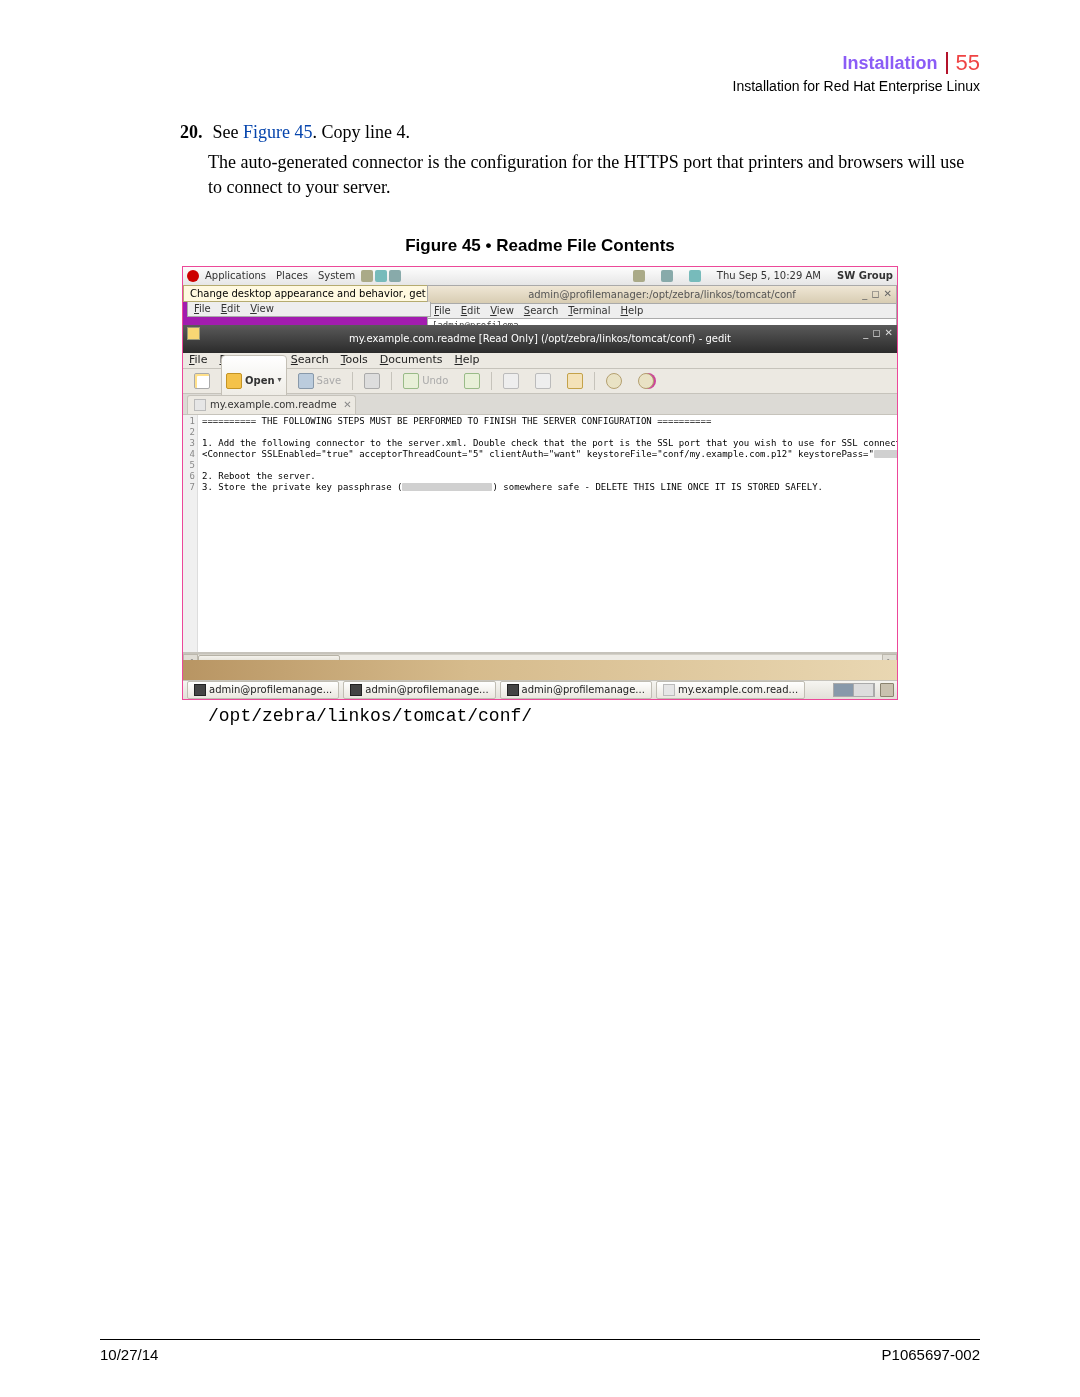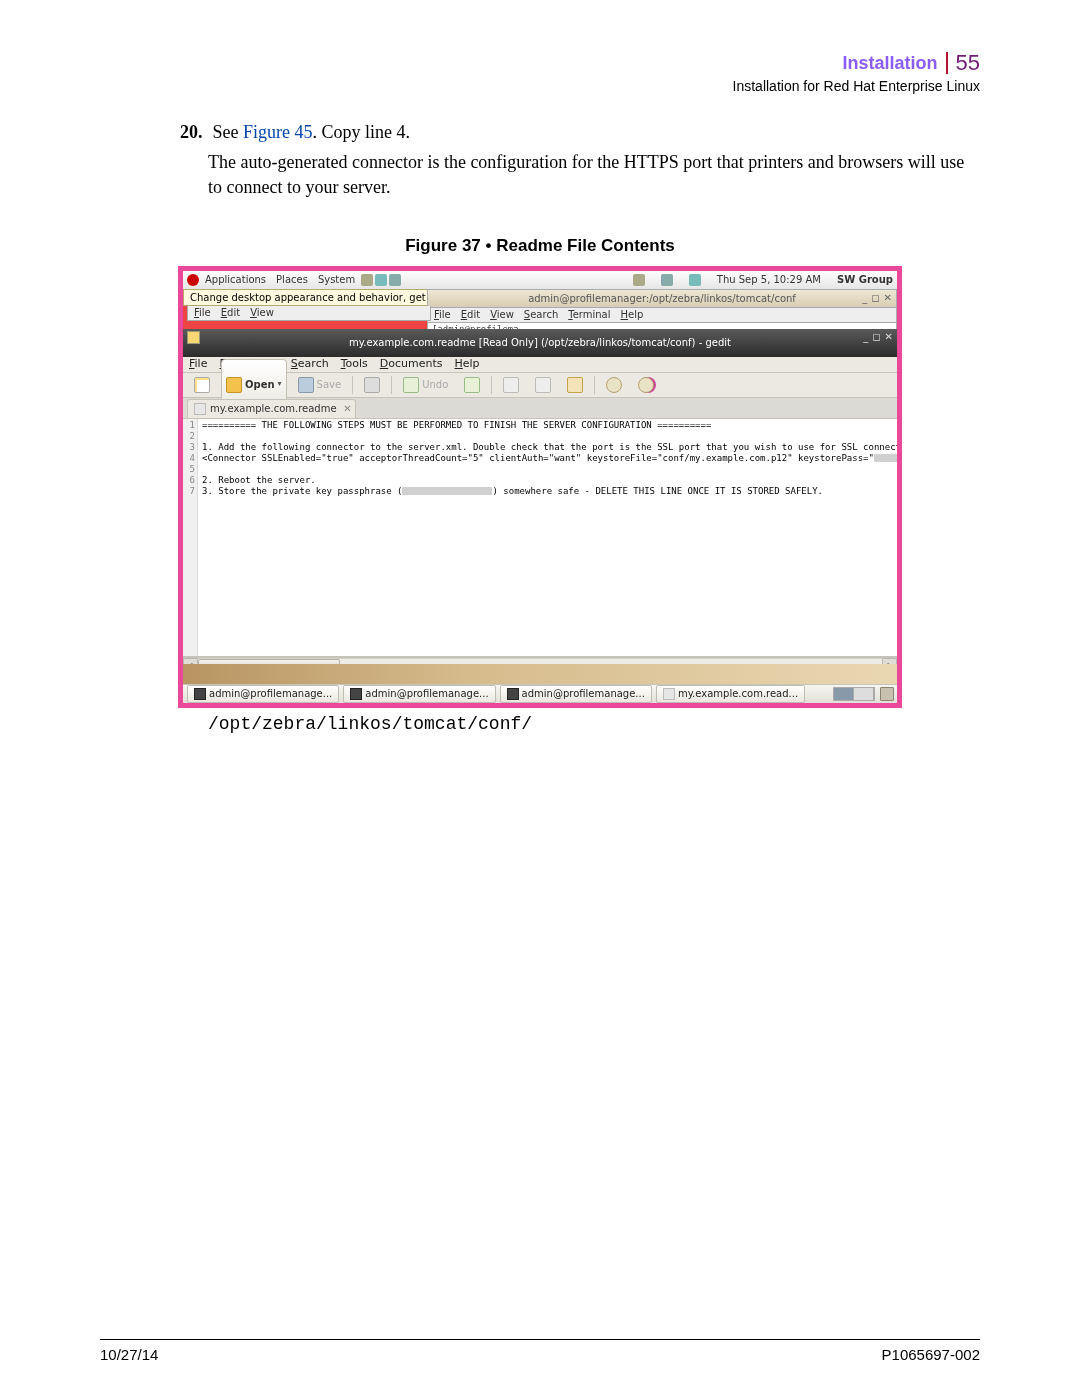--- a/index.html
+++ b/index.html
@@ -1,30 +1,30 @@
 <!DOCTYPE html>
 <html><head>
 <meta charset="utf-8">
 <style>
 html,body{margin:0;padding:0;background:#fff;font-family:"Times New Roman",Times,serif;color:#000;}
 .page{width:1080px;height:1397px;position:relative;box-sizing:border-box;padding:50px 100px 40px 100px;}
 .hdr{position:absolute;top:50px;right:100px;text-align:right;font-family:Arial,Helvetica,sans-serif;}
 .hdr-row1{display:flex;align-items:center;justify-content:flex-end;gap:8px;}
 .hdr-title{font-weight:700;font-size:18px;color:#8b5cf6;}
 .hdr-divider{width:2px;height:22px;background:#b3132b;}
-.hdr-page{font-size:22px;color:#701a75;font-weight:400;}
+.hdr-page{font-size:22px;color:#ef4444;font-weight:400;}
 .hdr-sub{font-size:14px;color:#000;margin-top:2px;}
 .body{margin-top:70px;font-size:18px;line-height:1.35;}
 ol.steps{list-style:none;padding:0;margin:0 0 0 80px;}
 ol.steps>li{margin-bottom:6px;}
 .step-num{font-weight:700;display:inline-block;width:28px;}
 .xref{color:#0645ad;}
 .step-para{margin-left:108px;margin-top:4px;}
 .fig-caption{text-align:center;font-family:Arial,Helvetica,sans-serif;font-weight:700;font-size:17px;margin:36px 0 8px 0;}
-.screenshot{border:5px solid #ec4899;width:714px;height:432px;margin:0 auto;position:relative;font-family:"DejaVu Sans","Liberation Sans",Arial,sans-serif;font-size:10px;color:#333;overflow:hidden;background:#ef4444;}
+.screenshot{border:1px solid #ec4899;width:714px;height:432px;margin:0 auto;position:relative;font-family:"DejaVu Sans","Liberation Sans",Arial,sans-serif;font-size:10px;color:#333;overflow:hidden;background:#a21caf;}
 
 .panel{height:18px;background:linear-gradient(#fdfdfd,#e6e6e6);border-bottom:1px solid #bbb;display:flex;align-items:center;padding:0 4px;justify-content:space-between;}
 .panel-left{display:flex;align-items:center;gap:2px;}
 .panel-right{display:flex;align-items:center;gap:16px;}
 .rh-icon{width:12px;height:12px;border-radius:50%;background:#c00;display:inline-block;}
 .panel-item{padding:0 4px;}
 .tray-icon{width:12px;height:12px;border-radius:2px;background:#8aa;}
 .tray-icon.b{background:#7bb;}
 .tray-icon.a{background:#aa8;}
 
@@ -107,21 +107,21 @@
 
   <div class="body">
     <ol class="steps">
       <li>
         <span class="step-num">20.</span>
         <span>See </span><span class="xref">Figure 45</span><span>. Copy line 4.</span>
       </li>
     </ol>
     <div class="step-para">The auto-generated connector is the configuration for the HTTPS port that printers and browsers will use to connect to your server.</div>
 
-    <div class="fig-caption">Figure 37 • Readme File Contents</div>
+    <div class="fig-caption">Figure 45 • Readme File Contents</div>
 
     <div class="screenshot">
 
       <div class="panel">
         <div class="panel-left">
           <span class="rh-icon"></span>
           <span class="panel-item">Applications</span>
           <span class="panel-item">Places</span>
           <span class="panel-item">System</span>
           <span class="tray-icon a"></span>

